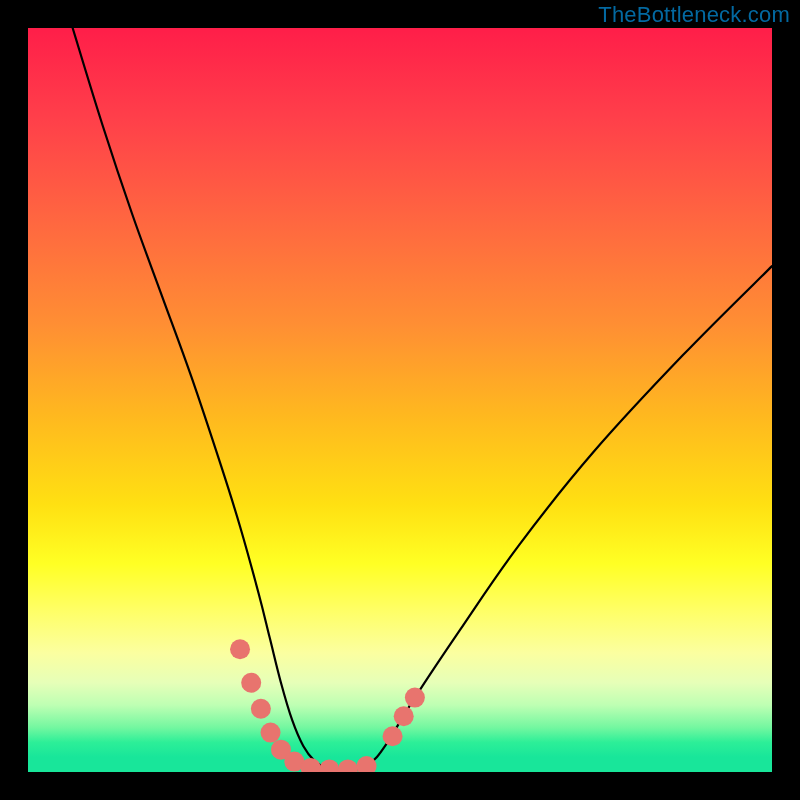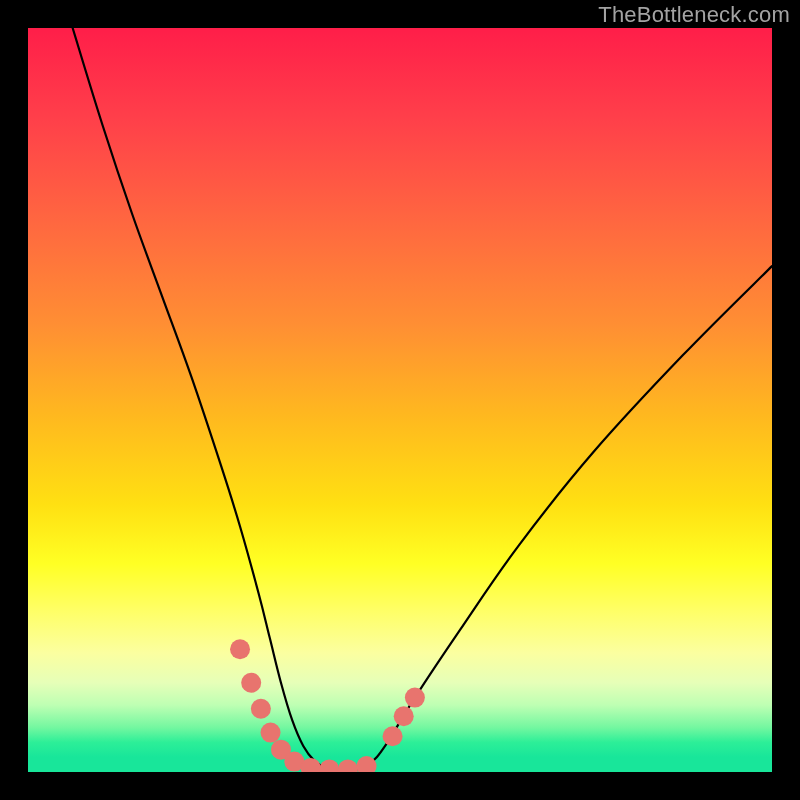--- a/index.html
+++ b/index.html
@@ -16,21 +16,21 @@
     top: 0;
     left: 0;
     width: 800px;
     height: 800px;
     background: #000;
   }
   .watermark {
     position: absolute;
     top: 2px;
     right: 10px;
-    color: #a3a3a3;
+    color: #0369a1;
     font-size: 22px;
     font-weight: 500;
     letter-spacing: 0.2px;
     z-index: 20;
   }
   .plot {
     position: absolute;
     left: 28px;
     top: 28px;
     width: 744px;

